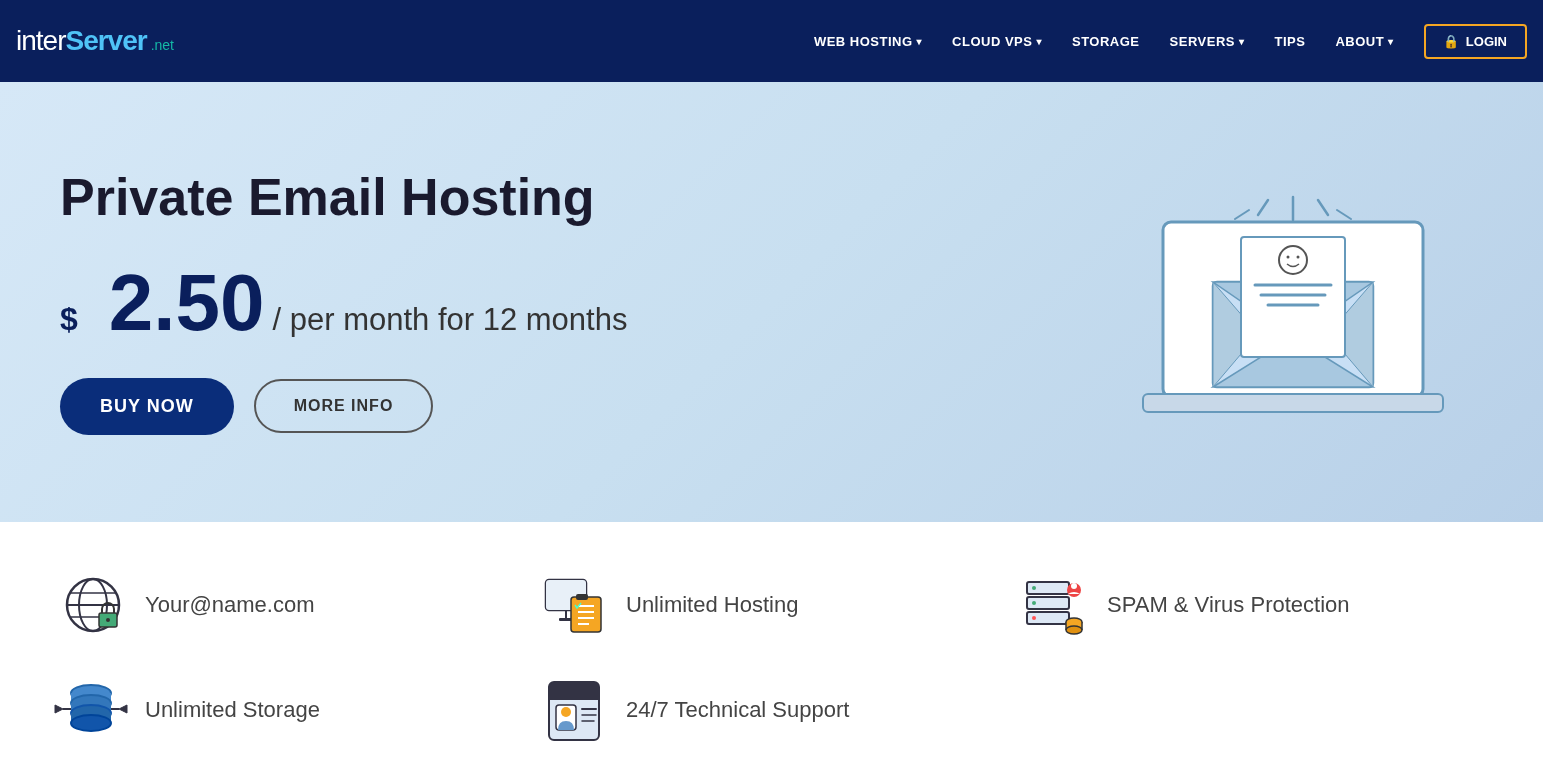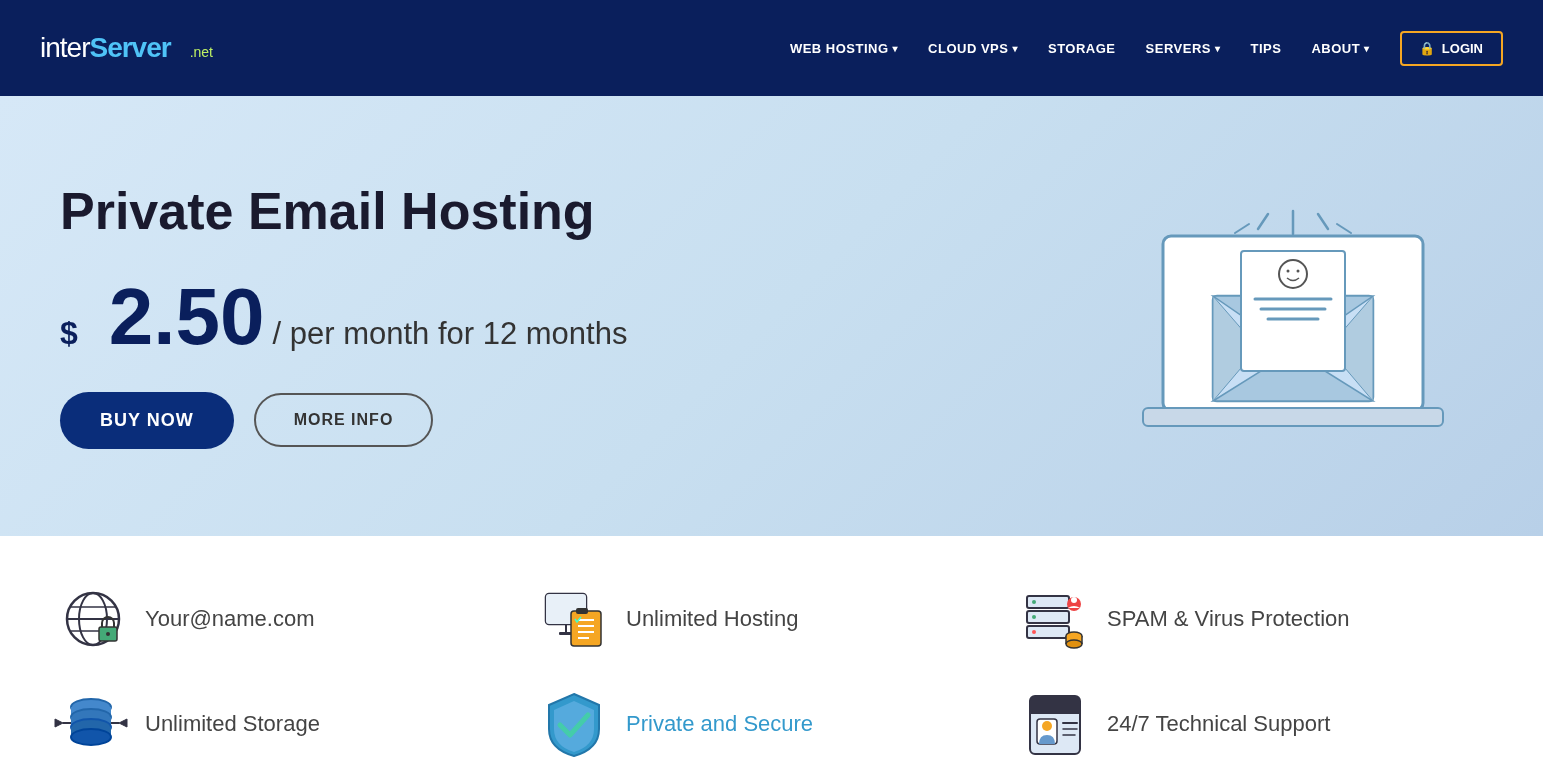--- a/index.html
+++ b/index.html
@@ -1,34 +1,34 @@
 <!DOCTYPE html>
 <html><head>
   <meta charset="utf-8">
   <style>
     * { margin: 0; padding: 0; box-sizing: border-box; }
     body { font-family: Arial, sans-serif; background: #f5f7fa; }
 
     
     header {
       background: #0a1f5c;
-      height: 96px;
+      height: 82px;
       display: flex;
       align-items: center;
       justify-content: space-between;
-      padding: 0 40px;
+      padding: 0 16px;
     }
     .logo {
       display: flex;
       align-items: baseline;
       gap: 0;
     }
     .logo-inter { color: white; font-size: 28px; font-weight: 400; letter-spacing: -1px; }
     .logo-server { color: #4fc3f7; font-size: 28px; font-weight: 700; letter-spacing: -1px; }
-    .logo-net { color: #bef264; font-size: 14px; font-weight: 400; margin-left: 19px; }
+    .logo-net { color: #14b8a6; font-size: 14px; font-weight: 400; margin-left: 4px; }
 
     nav {
       display: flex;
       align-items: center;
       gap: 30px;
     }
     .nav-item {
       color: white;
       font-size: 13px;
       font-weight: 600;
@@ -322,33 +322,20 @@
         <polyline points="0,32 -8,28 -8,36 0,32" fill="#334" stroke="#334" stroke-width="1"></polyline>
         <line x1="0" y1="32" x2="8" y2="32" stroke="#334" stroke-width="2"></line>
 
         <polyline points="56,32 64,28 64,36 56,32" fill="#334" stroke="#334" stroke-width="1"></polyline>
         <line x1="56" y1="32" x2="48" y2="32" stroke="#334" stroke-width="2"></line>
       </svg>
     </div>
     <span class="feature-label">Unlimited Storage</span>
   </div>
 
-  <div class="feature-item">
-    <div class="feature-icon">
-      <svg width="60" height="65" viewBox="0 0 60 65">
-
-        <path d="M30 3 L55 14 L55 38 Q55 58 30 65 Q5 58 5 38 L5 14 Z" fill="#3399cc" stroke="#2277aa" stroke-width="2"></path>
-
-        <path d="M30 10 L50 19 L50 38 Q50 55 30 61 Q10 55 10 38 L10 19 Z" fill="#55aadd"></path>
-
-        <polyline points="16,34 26,44 44,24" fill="none" stroke="#4ca" stroke-width="5" stroke-linecap="round" stroke-linejoin="round"></polyline>
-      </svg>
-    </div>
-    <span class="feature-label feature-label-blue">Private and Secure</span>
-  </div>
 
   <div class="feature-item">
     <div class="feature-icon">
       <svg width="60" height="65" viewBox="0 0 60 65">
 
         <rect x="5" y="5" width="50" height="58" rx="5" fill="#dde8f5" stroke="#334" stroke-width="2"></rect>
 
         <rect x="5" y="5" width="50" height="18" rx="5" fill="#334"></rect>
         <rect x="5" y="18" width="50" height="5" fill="#334"></rect>
 

